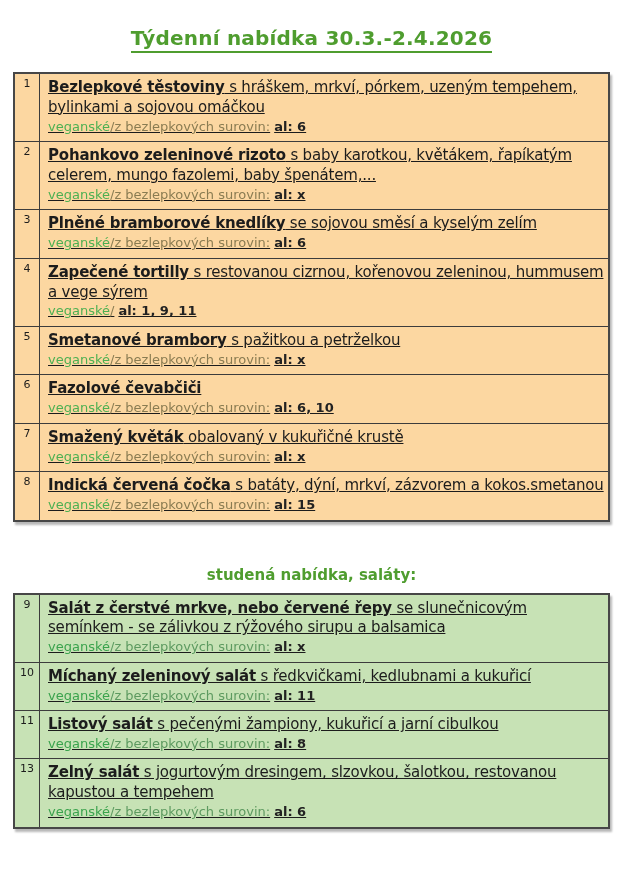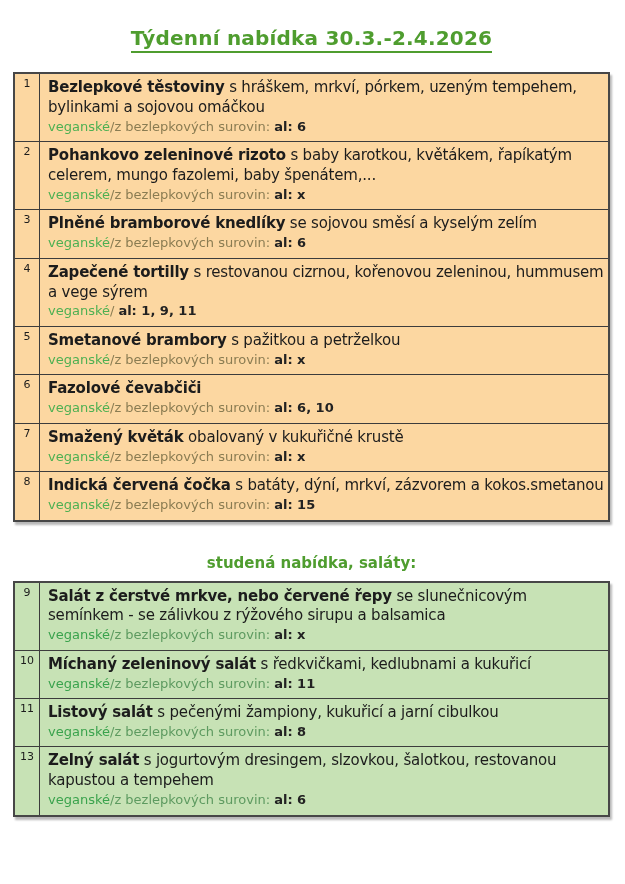--- a/index.html
+++ b/index.html
@@ -41,20 +41,21 @@
     width: 22px;
     vertical-align: top;
     text-align: center;
     font-size: 11px;
     padding-top: 3px;
     border-right: 1.5px solid #3c3c3c;
   }
   td.cell {
     padding: 4px 4px 7px 8px;
     vertical-align: top;
+    text-decoration: underline;
   }
   .main {
     font-size: 15px;
     line-height: 1.32;
     letter-spacing: -0.2px;
   }
   .dish { font-weight: 700; }
   .meta {
     font-size: 13px;
     line-height: 1.2;
@@ -68,21 +69,21 @@
   .al {
     color: #222222;
     font-weight: 700;
     margin-left: 4px;
   }
   .subheading {
     text-align: center;
     font-size: 15px;
     font-weight: 700;
     color: var(--title-green, #4f9d2f);
-    margin: 32px 0 9px 0;
+    margin: 44px 0 9px 0;
   }
 </style>
 </head>
 <body style="--title-green: #4f9d2f; --hot-bg: #fcd7a1; --cold-bg: #c7e2b5; --hot-vegan: #4db052; --hot-tag: #8a7c52; --cold-vegan: #3aa34d; --cold-tag: #5d9a60;">
 
 <div class="page">
 
   <h1 class="title"><span>Týdenní nabídka 30.3.-2.4.2026</span></h1>
 
   <table class="menu hot">

